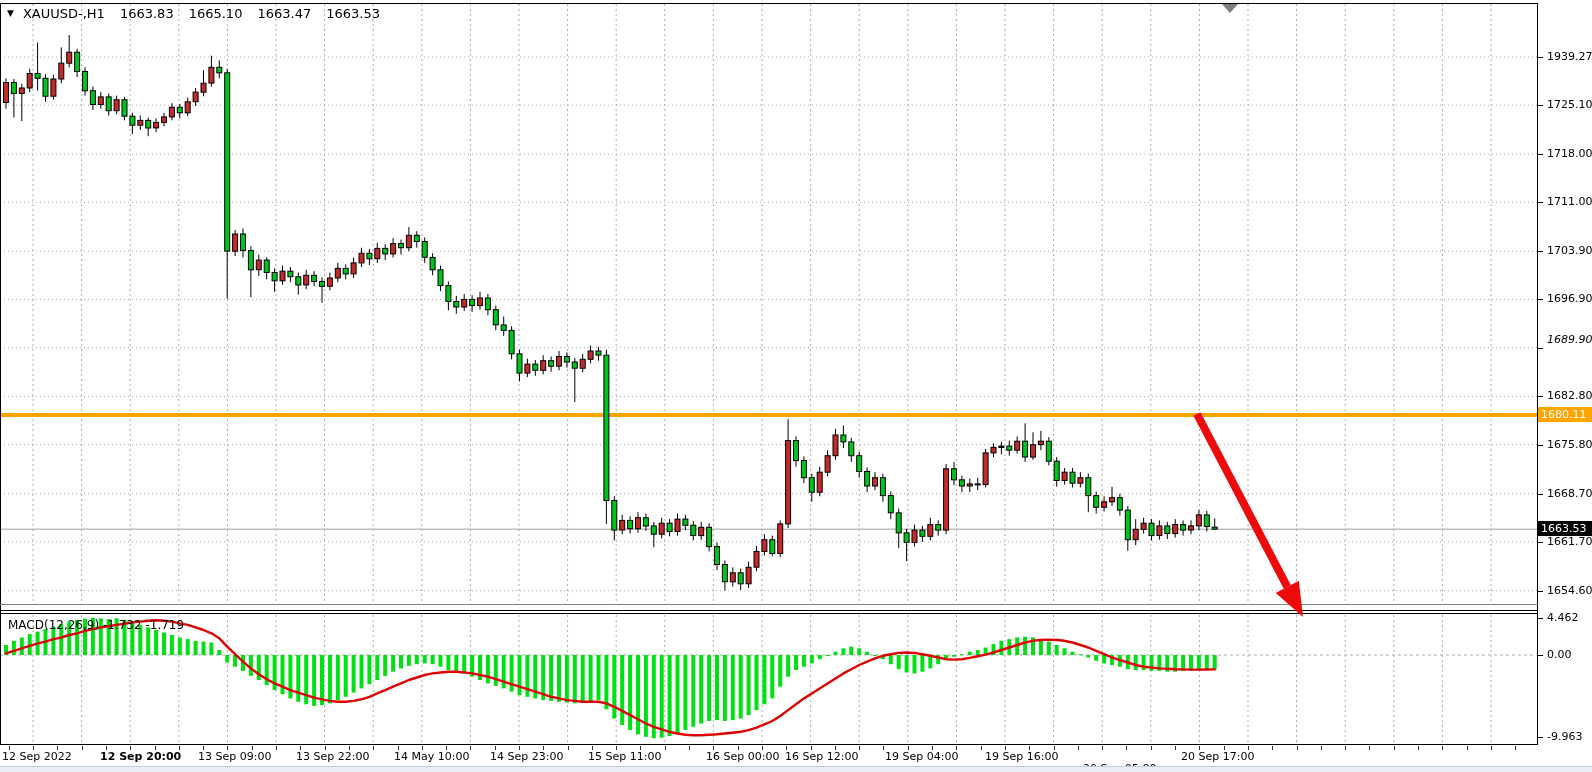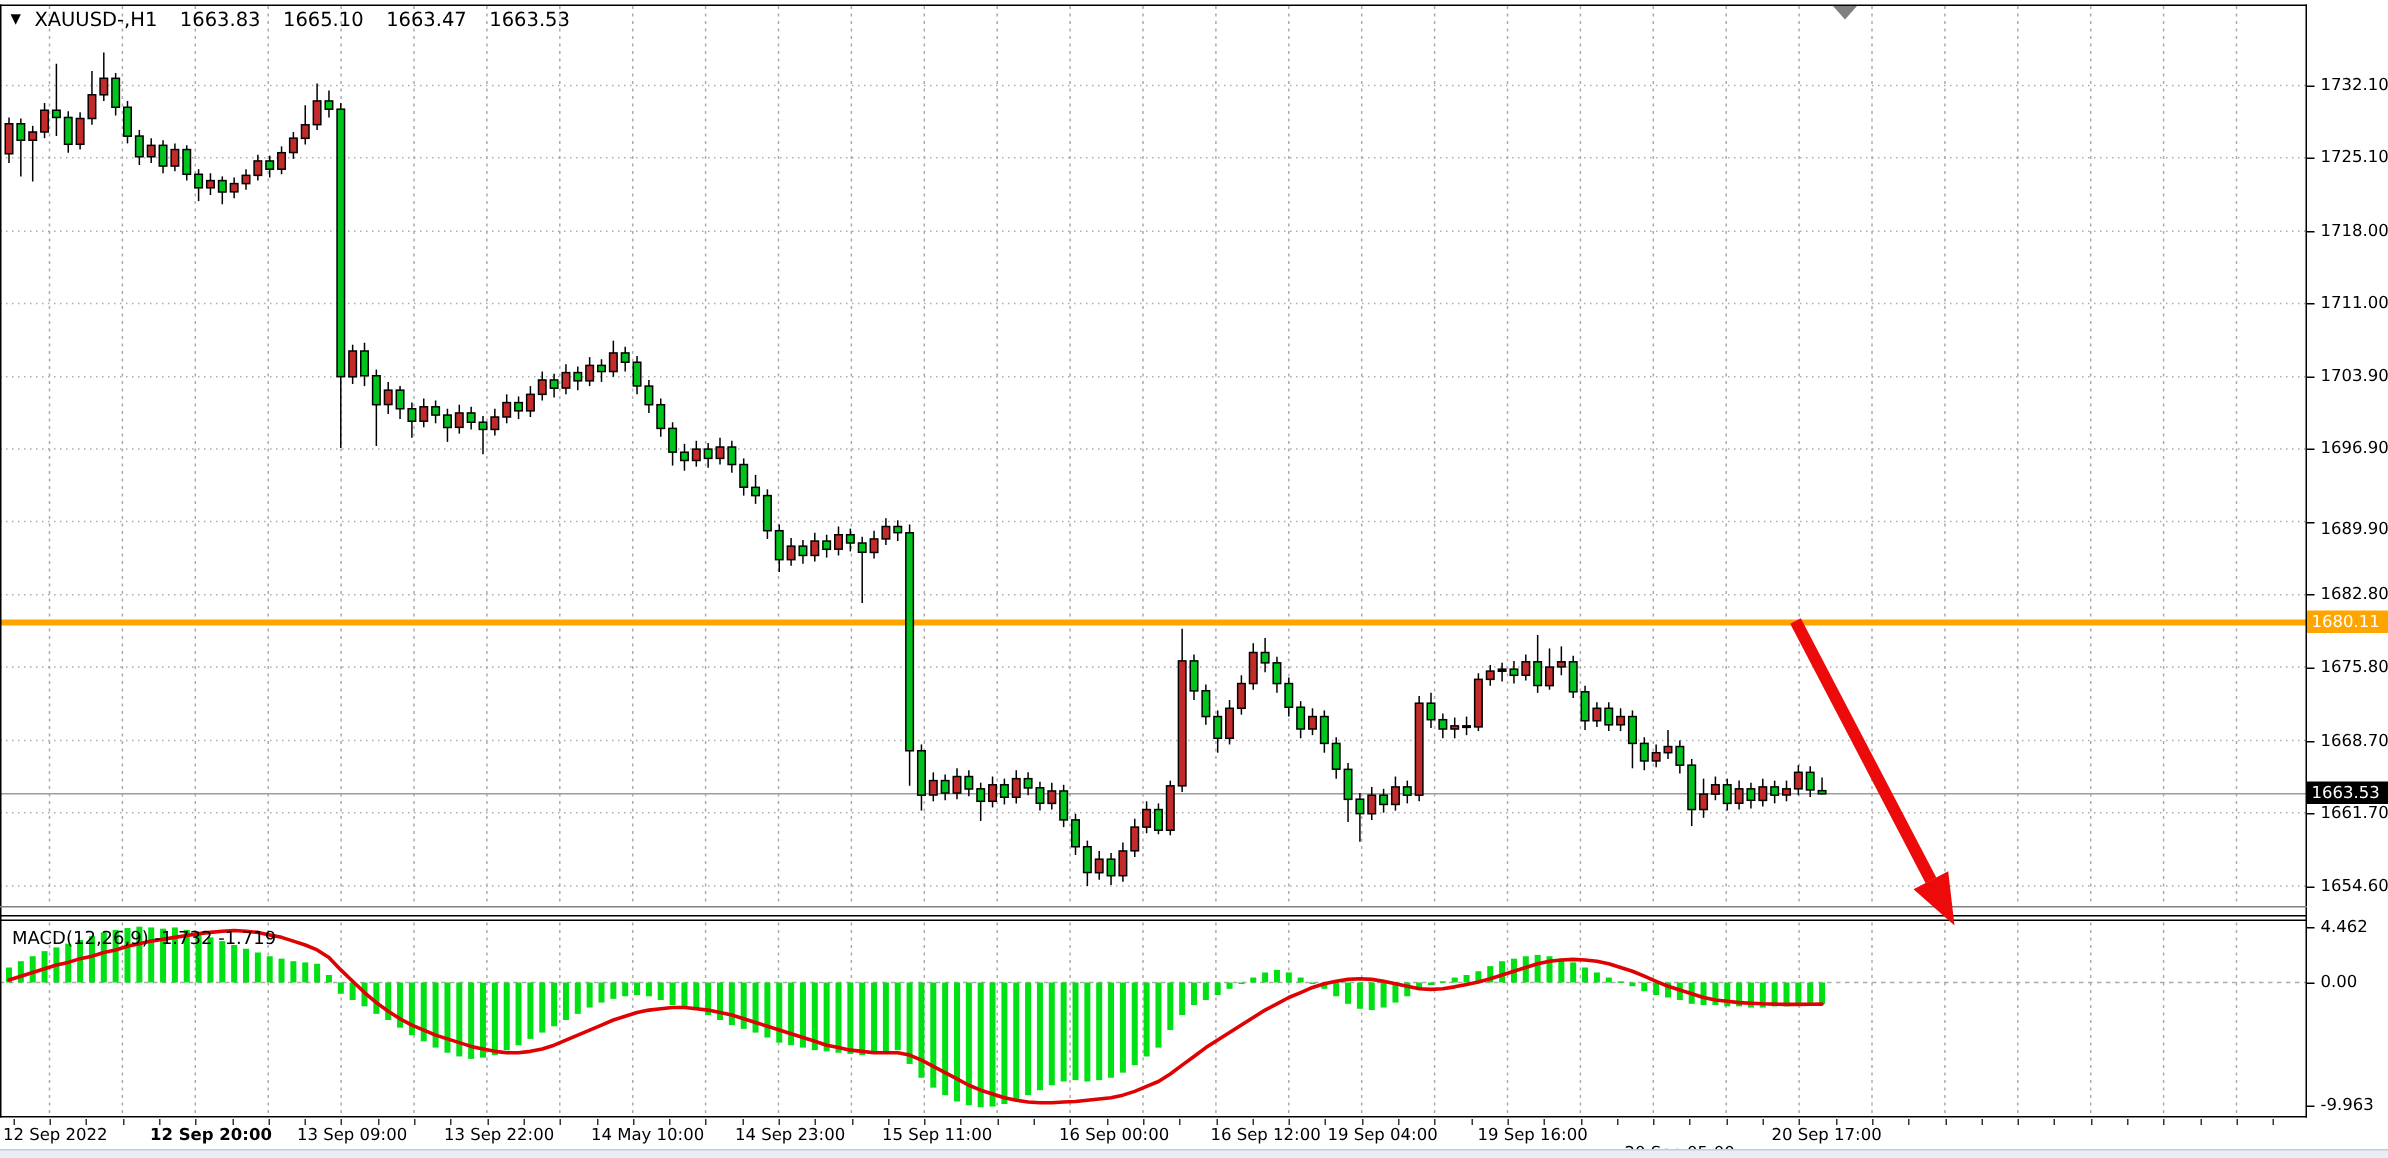--- a/index.html
+++ b/index.html
@@ -598,33 +598,33 @@
     <span>1665.10</span>
     <span>1663.47</span>
     <span>1663.53</span>
   </div>
 
   <div id="macd-header">MACD(12,26,9) -1.732 -1.719</div>
 
   <div id="shift-marker"></div>
 
   <div id="price-axis">
-      <span class="ytick-label" style="top: 50px;">1732.10</span>
+      <span class="ytick-label" style="top: 50px;">1939.27</span>
       <span class="ytick-mark" style="top: 57px;"></span>
       <span class="ytick-label" style="top: 98px;">1725.10</span>
       <span class="ytick-mark" style="top: 105px;"></span>
       <span class="ytick-label" style="top: 147px;">1718.00</span>
       <span class="ytick-mark" style="top: 154px;"></span>
       <span class="ytick-label" style="top: 195px;">1711.00</span>
       <span class="ytick-mark" style="top: 202px;"></span>
       <span class="ytick-label" style="top: 244px;">1703.90</span>
       <span class="ytick-mark" style="top: 251px;"></span>
       <span class="ytick-label" style="top: 292px;">1696.90</span>
       <span class="ytick-mark" style="top: 299px;"></span>
-      <span class="ytick-label" style="top: 346px;">1689.90</span>
+      <span class="ytick-label" style="top: 333px; font-style: italic;">1689.90</span>
       <span class="ytick-mark" style="top: 348px;"></span>
       <span class="ytick-label" style="top: 389px;">1682.80</span>
       <span class="ytick-mark" style="top: 396px;"></span>
       <span class="ytick-label" style="top: 438px;">1675.80</span>
       <span class="ytick-mark" style="top: 445px;"></span>
       <span class="ytick-label" style="top: 487px;">1668.70</span>
       <span class="ytick-mark" style="top: 494px;"></span>
       <span class="ytick-label" style="top: 535px;">1661.70</span>
       <span class="ytick-mark" style="top: 542px;"></span>
       <span class="ytick-label" style="top: 584px;">1654.60</span>
@@ -641,21 +641,21 @@
 
   <div id="time-axis">
       <span class="xtick-label" style="left: 2px;">12 Sep 2022</span>
       <span class="xtick-label" style="left: 100px; font-weight: bold;">12 Sep 20:00</span>
       <span class="xtick-label" style="left: 198px;">13 Sep 09:00</span>
       <span class="xtick-label" style="left: 296px;">13 Sep 22:00</span>
       <span class="xtick-label" style="left: 394px;">14 May 10:00</span>
       <span class="xtick-label" style="left: 490px;">14 Sep 23:00</span>
       <span class="xtick-label" style="left: 588px;">15 Sep 11:00</span>
       <span class="xtick-label" style="left: 687px; margin-left: 19px;">16 Sep 00:00</span>
-      <span class="xtick-label" style="left: 785px; margin-left: 22px;">16 Sep 12:00</span>
+      <span class="xtick-label" style="left: 785px;">16 Sep 12:00</span>
       <span class="xtick-label" style="left: 885px;">19 Sep 04:00</span>
       <span class="xtick-label" style="left: 985px;">19 Sep 16:00</span>
       <span class="xtick-label" style="left: 1083px; margin-top: 12px;">20 Sep 05:00</span>
       <span class="xtick-label" style="left: 1181px;">20 Sep 17:00</span>
       <span class="xtick-mark" style="left: 9px;"></span>
       <span class="xtick-mark" style="left: 33px;"></span>
       <span class="xtick-mark" style="left: 57px;"></span>
       <span class="xtick-mark" style="left: 82px;"></span>
       <span class="xtick-mark" style="left: 106px;"></span>
       <span class="xtick-mark" style="left: 130px;"></span>

